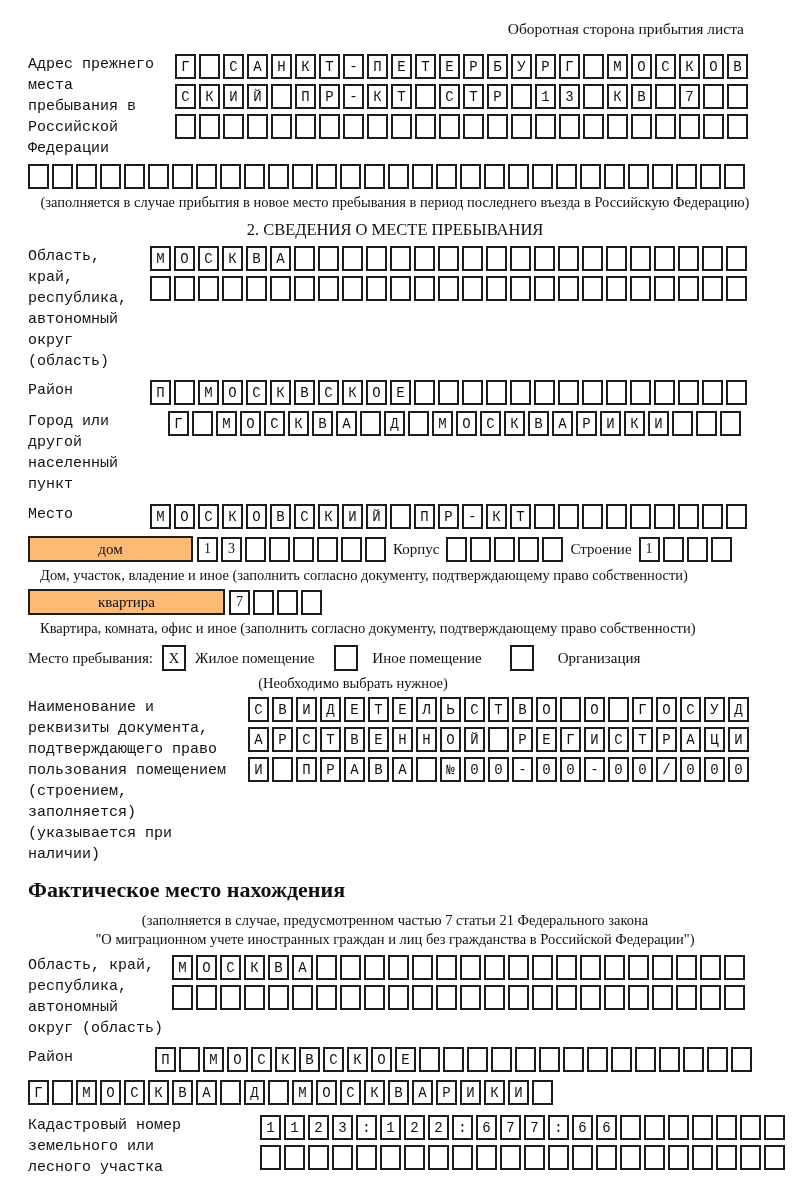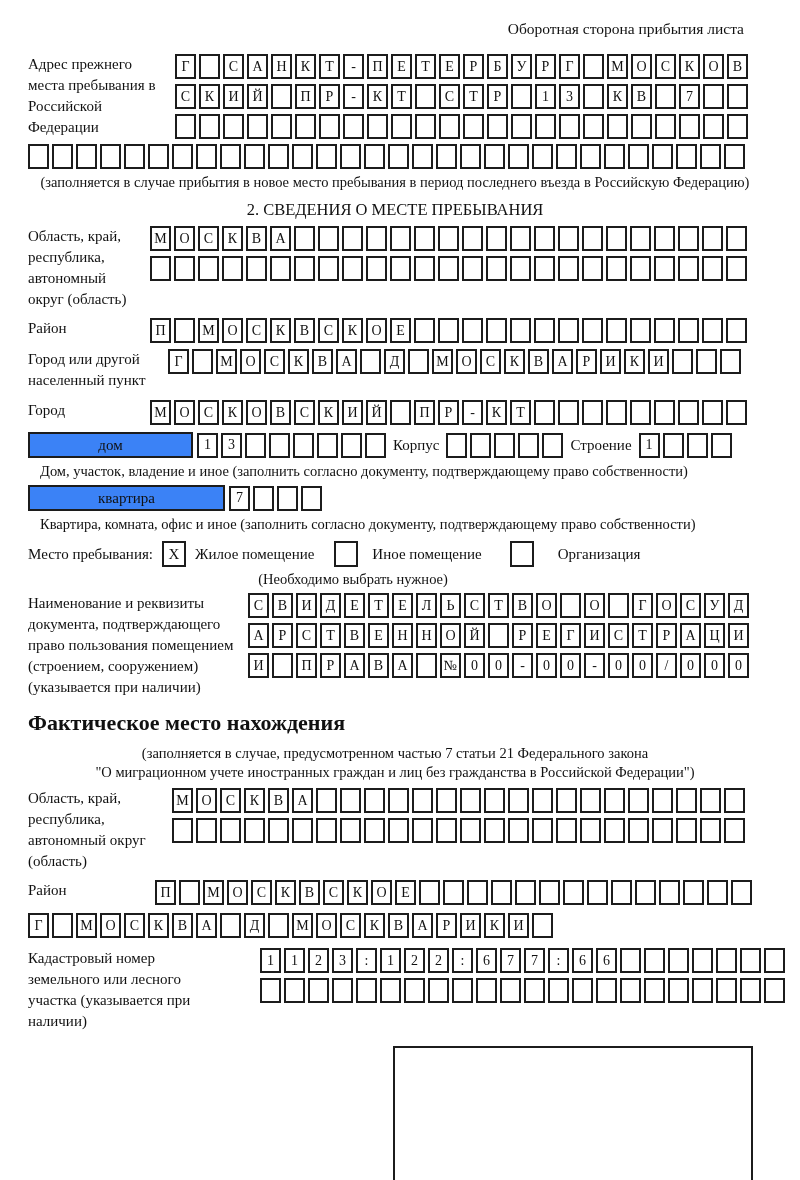--- a/index.html
+++ b/index.html
@@ -4,35 +4,35 @@
 <style>
   html,body{margin:0;padding:0;background:#ffffff;}
   .page{
     width:800px;min-height:1180px;box-sizing:border-box;
     padding:20px 38px 14px 28px;background:#fff;color:#111;
     font-family:"Liberation Serif","DejaVu Serif",serif;
     overflow:hidden;
   }
   .top-note{text-align:right;font-size:15.5px;padding-right:18px;margin-bottom:16px;}
   .lbl{font-size:15px;line-height:21px;flex-shrink:0;padding-right:6px;box-sizing:border-box;}
-  .field{display:flex;align-items:flex-start;}
+  .field{display:flex;align-items:flex-start;font-family:Liberation Mono, monospace;}
   .cellrows{display:flex;flex-direction:column;gap:5px;}
   .cellrow{display:flex;gap:3px;flex-shrink:0;}
   .cell{
     width:17px;height:21px;border:2px solid #1c1c1c;flex-shrink:0;
     display:inline-flex;align-items:center;justify-content:center;
     font-size:14px;line-height:1;background:#fff;
   }
   .fullrow{margin-top:5px;}
   .note{font-size:14.5px;line-height:19px;}
   .center{text-align:center;}
   .sec-title{font-size:16.5px;font-weight:normal;text-align:center;margin:8px 0 6px 0;}
   .named-box{
     height:22px;border:2px solid #1c1c1c;display:inline-flex;align-items:center;justify-content:center;
-    font-size:15px;flex-shrink:0;background:#3b82f6;
+    font-size:15px;flex-shrink:0;background:#fdba74;
   }
   .domrow{display:flex;align-items:center;margin-top:7px;}
   .inline-lbl{font-size:15px;margin:0 7px;white-space:nowrap;}
   .mestorow{display:flex;align-items:center;margin-top:7px;font-size:15px;}
   .checkbox{
     width:20px;height:22px;border:2px solid #1c1c1c;display:inline-flex;
     align-items:center;justify-content:center;font-size:15px;flex-shrink:0;margin:0 9px;
   }
   .fact-title{font-size:22px;font-weight:bold;text-align:left;margin:12px 0 8px 0;}
   .stamp-box{width:356px;height:172px;border:2px solid #1c1c1c;margin:14px 0 0 365px;background:#fff;}
@@ -279,21 +279,21 @@
         <span class="cell">И</span>
         <span class="cell">К</span>
         <span class="cell">И</span>
         <span class="cell"></span>
         <span class="cell"></span>
         <span class="cell"></span>
       </div>
   </div>
 
   <div class="field mt9">
-    <div class="lbl" style="width:122px">Город</div>
+    <div class="lbl" style="width:122px">Место</div>
     <div class="cellrow">
         <span class="cell">М</span>
         <span class="cell">О</span>
         <span class="cell">С</span>
         <span class="cell">К</span>
         <span class="cell">О</span>
         <span class="cell">В</span>
         <span class="cell">С</span>
         <span class="cell">К</span>
         <span class="cell">И</span>
@@ -366,21 +366,21 @@
     <span class="checkbox">X</span>
     <span>Жилое помещение</span>
     <span class="checkbox" style="margin:0 14px 0 20px"></span>
     <span>Иное помещение</span>
     <span class="checkbox" style="margin:0 24px 0 28px"></span>
     <span>Организация</span>
   </div>
   <div class="note" style="margin:3px 0 1px 160px;width:330px;text-align:center">(Необходимо выбрать нужное)</div>
 
   <div class="field mt4">
-    <div class="lbl" style="width:220px">Наименование и реквизиты документа, подтверждающего право пользования помещением (строением, сооружением) (указывается при наличии)</div>
+    <div class="lbl" style="width:220px">Наименование и реквизиты документа, подтверждающего право пользования помещением (строением, заполняется) (указывается при наличии)</div>
     <div class="cellrows">
       <div class="cellrow">
           <span class="cell">С</span>
           <span class="cell">В</span>
           <span class="cell">И</span>
           <span class="cell">Д</span>
           <span class="cell">Е</span>
           <span class="cell">Т</span>
           <span class="cell">Е</span>
           <span class="cell">Л</span>

